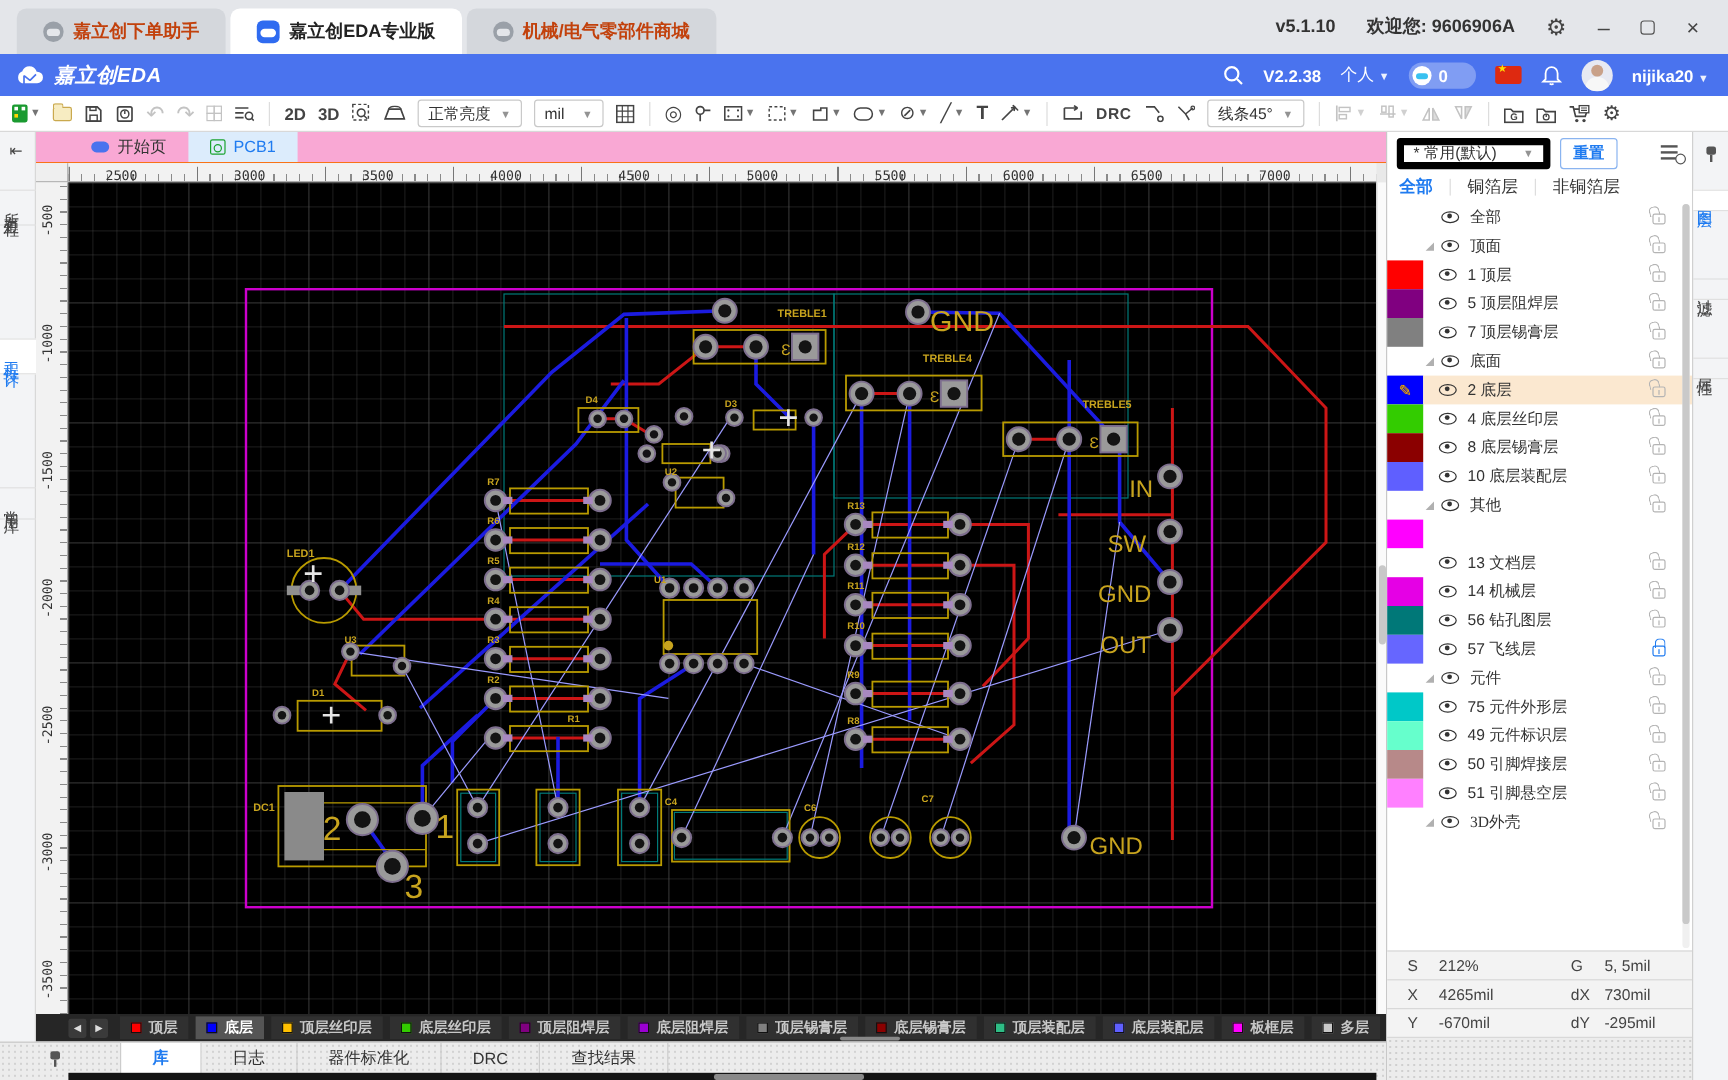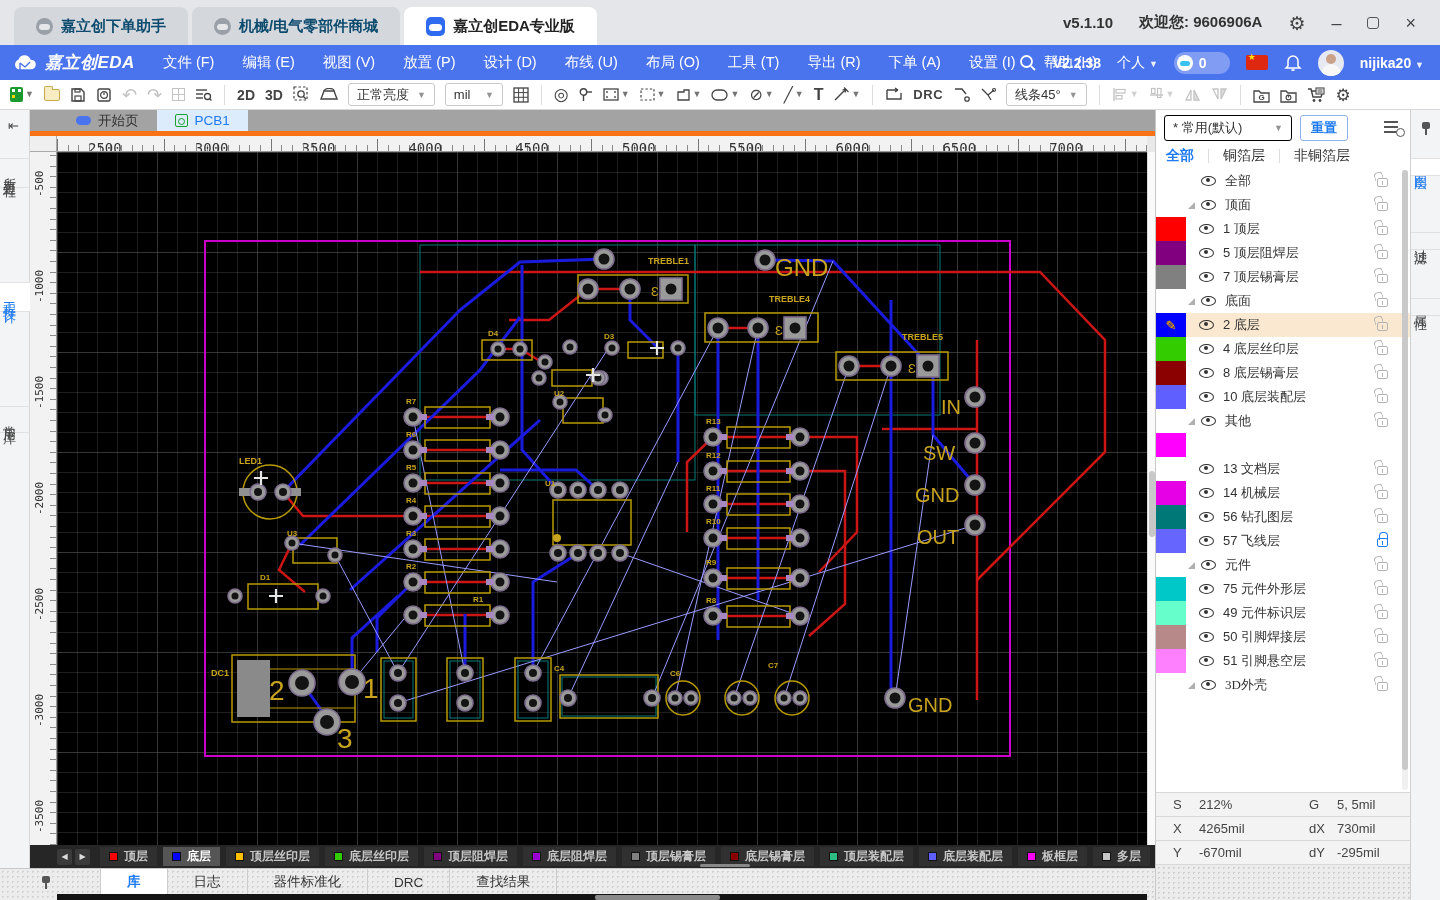--- a/index.html
+++ b/index.html
@@ -2,21 +2,21 @@
 <html><head>
 <meta charset="utf-8">
 <style>
   html,body{margin:0;padding:0;background:#222;}
   *{box-sizing:border-box;font-family:"Liberation Sans",sans-serif;-webkit-font-smoothing:antialiased;}
   .app{position:relative;width:1440px;height:900px;overflow:hidden;background:#fff;}
 
   
   .titlebar{position:absolute;left:0;top:0;width:1440px;height:45px;background:#e4e6ea;display:flex;align-items:flex-end;}
   .tb-tabs{display:flex;align-items:flex-end;height:45px;padding-left:14px;}
-  .tb-tab{height:38px;display:flex;align-items:center;gap:8px;padding:0 22px;background:#d4d7dc;border-radius:8px 8px 0 0;margin-right:4px;font-size:15px;color:#0c4a6e;font-weight:bold;}
+  .tb-tab{height:38px;display:flex;align-items:center;gap:8px;padding:0 22px;background:#d4d7dc;border-radius:8px 8px 0 0;margin-right:4px;font-size:15px;color:#c2410c;font-weight:bold;}
   .tb-tab.active{background:#fff;color:#222;}
   .tb-ico-gray{width:17px;height:17px;border-radius:50%;background:#9aa0a8;display:inline-block;position:relative;}
   .tb-ico-gray::after{content:'';position:absolute;left:3px;top:6px;width:11px;height:6px;background:#e4e6ea;border-radius:6px;}
   .tb-ico-blue{width:19px;height:19px;border-radius:5px;background:#2f6bf0;display:inline-block;position:relative;}
   .tb-ico-blue::after{content:'';position:absolute;left:3px;top:7px;width:13px;height:7px;background:#fff;border-radius:7px;}
   .tb-right{position:absolute;right:0;top:0;height:45px;display:flex;align-items:center;gap:26px;padding-right:24px;font-size:15px;color:#333;}
   .tb-right b{font-weight:bold;}
   .winbtn{font-size:18px;color:#444;line-height:1;}
   .maxbox{width:12px;height:12px;border:1.6px solid #555;border-radius:3px;display:inline-block;}
   .gearchar{font-size:19px;color:#444;font-family:"DejaVu Sans",sans-serif;}
@@ -53,40 +53,40 @@
   .sq4::before,.sq4::after{content:'';position:absolute;width:5px;height:5px;border:1.4px solid currentColor;}
   .sq4::before{left:0;top:0;box-shadow:8px 0 0 -1.4px transparent;}
   .sq4::after{right:0;top:0;}
   .sq4 i::before,.sq4 i::after{content:'';position:absolute;width:5px;height:5px;border:1.4px solid currentColor;}
   .sq4 i::before{left:0;bottom:0;}
   .sq4 i::after{right:0;bottom:0;}
   svg.tico{display:block;}
   .t2d{font-weight:bold;font-size:14px;}
 
   
-  .docbar{position:absolute;left:30px;top:110px;width:1125px;height:26px;background:#a3a3a3;border-bottom:5px solid #f97316;display:flex;align-items:stretch;padding-left:28px;}
+  .docbar{position:absolute;left:30px;top:110px;width:1125px;height:26px;background:#f9a8d4;border-bottom:1px solid #f97316;display:flex;align-items:stretch;padding-left:28px;}
   .doc-tab{display:flex;align-items:center;gap:7px;padding:0 18px;font-size:13.5px;color:#333;}
   .doc-tab.active{background:#dcecfc;color:#1f7bf0;}
   .cloud-b{width:15px;height:9px;background:#4a73ee;border-radius:6px;display:inline-block;}
   .pcb-ic{width:13px;height:13px;border:1.6px solid #19a32e;border-radius:2px;position:relative;display:inline-block;}
   .pcb-ic::after{content:'';position:absolute;left:2.5px;top:2.5px;width:5px;height:5px;border:1.4px solid #19a32e;border-radius:50%;}
 
   
   .leftbar{position:absolute;left:0;top:110px;width:30px;height:790px;background:#f3f4f6;border-right:1px solid #d8d8d8;}
   .lb-arrow{position:absolute;left:8px;top:8px;color:#444;font-size:13px;}
   .ltab{position:absolute;left:0;width:30px;writing-mode:vertical-lr;text-orientation:upright;font-size:13px;letter-spacing:3px;color:#444;text-align:center;padding:8px 0;border-top:1px solid #e0e0e0;border-bottom:1px solid #e0e0e0;}
   .ltab.active{background:#fff;color:#1f7bf0;}
 
   
   .canvas-wrap{position:absolute;left:30px;top:136px;width:1125px;height:732px;background:#e9e9e9;}
   .corner{position:absolute;left:0;top:0;width:27px;height:16px;background:#efefef;border-bottom:1px solid #aaa;border-right:1px solid #aaa;}
   .ruler-top{position:absolute;left:27px;top:0;width:1090px;height:16px;background:#f2f2f2;border-bottom:1px solid #999;overflow:hidden;}
   .ruler-top .ticks{position:absolute;left:0;bottom:0;width:100%;height:6px;background:repeating-linear-gradient(90deg,#8a8a8a 0 1px,transparent 1px 10.68px);}
   .ruler-top .ticksM{position:absolute;left:0;bottom:0;width:100%;height:12px;background:repeating-linear-gradient(90deg,#777 0 1px,transparent 1px 106.8px);}
-  .ruler-top span{position:absolute;top:4px;font-family:"DejaVu Sans Mono",monospace;font-size:14px;color:#333;}
+  .ruler-top span{position:absolute;top:4px;font-family:"DejaVu Sans Mono",monospace;font-size:11px;color:#333;}
   .ruler-left{position:absolute;left:0;top:16px;width:27px;height:693px;background:#f2f2f2;border-right:1px solid #999;overflow:hidden;}
   .ruler-left .ticks{position:absolute;top:0;right:0;height:100%;width:6px;background:repeating-linear-gradient(0deg,#8a8a8a 0 1px,transparent 1px 10.6px);}
   .ruler-left span{position:absolute;left:3px;font-family:"DejaVu Sans Mono",monospace;font-size:11px;color:#333;transform:rotate(-90deg);transform-origin:0 0;}
   .canvas{position:absolute;left:27px;top:16px;width:1090px;height:693px;background-color:#000;
     background-image:
       linear-gradient(rgba(80,80,80,.38) 1px,transparent 1px),
       linear-gradient(90deg,rgba(80,80,80,.38) 1px,transparent 1px),
       linear-gradient(rgba(110,110,110,.32) 1px,transparent 1px),
       linear-gradient(90deg,rgba(110,110,110,.32) 1px,transparent 1px);
     background-size:20px 20px,20px 20px,100px 100px,100px 100px;}
@@ -99,21 +99,21 @@
   .chip-arrows{display:flex;gap:3px;margin-right:4px;}
   .chip-arrows i{width:15px;height:16px;background:#3a3a3a;color:#ddd;font-size:8px;display:flex;align-items:center;justify-content:center;font-style:normal;border-radius:2px;}
   .chip{display:flex;align-items:center;gap:6px;height:19px;padding:0 9px;background:#303030;color:#c8c8c8;font-size:12px;white-space:nowrap;}
   .chip.active{background:#555;color:#fff;font-weight:bold;}
   .chip i{width:9px;height:9px;display:inline-block;border:1px solid #111;}
   .chip-scroll{position:absolute;left:670px;bottom:1px;width:50px;height:3px;background:#888;border-radius:2px;}
 
   
   .rightpanel{position:absolute;left:1155px;top:110px;width:255px;height:790px;background:#fff;border-left:1px solid #c8c8c8;}
   .rp-head{display:flex;align-items:center;gap:8px;padding:5px 6px 4px 8px;}
-  .rp-select{width:128px;height:26px;border:1px solid #000000;border-radius:3px;display:flex;align-items:center;justify-content:space-between;padding:0 8px;font-size:13px;color:#333;}
+  .rp-select{width:128px;height:26px;border:6px solid #000000;border-radius:3px;display:flex;align-items:center;justify-content:space-between;padding:0 8px;font-size:13px;color:#333;}
   .rp-select .caret{color:#888;}
   .rp-reset{height:26px;min-width:48px;border:1px solid #8ab4f0;border-radius:3px;color:#1f7bf0;font-size:13px;display:flex;align-items:center;justify-content:center;background:#fff;font-weight:bold;}
   .rp-licon{margin-left:auto;width:20px;height:18px;position:relative;}
   .rp-licon::before{content:'';position:absolute;left:0;top:2px;width:14px;height:2px;background:#555;box-shadow:0 5px 0 #555,0 10px 0 #555;}
   .rp-licon::after{content:'';position:absolute;right:-1px;bottom:0;width:7px;height:7px;border:1.6px solid #555;border-radius:50%;background:#fff;}
   .rp-tabs{display:flex;align-items:center;gap:0;padding:2px 0 4px 10px;font-size:14px;}
   .rp-tabs .t{color:#333;padding:0 14px;}
   .rp-tabs .t:first-child{padding-left:0;}
   .rp-tabs .t.active{color:#1f7bf0;font-weight:bold;}
   .rp-tabs .sep{width:1px;height:14px;background:#ddd;}
@@ -165,60 +165,46 @@
 <body>
 
 <div class="app">
 
   <header class="titlebar">
     <div class="tb-tabs" id="tb-tabs">
         <div class="tb-tab">
           <span class="tb-ico-gray"></span>
           <span>嘉立创下单助手</span>
         </div>
+        <div class="tb-tab active">
+          <span class="tb-ico-blue"></span>
+          <span>嘉立创EDA专业版</span>
+        </div>
         <div class="tb-tab">
           <span class="tb-ico-gray"></span>
           <span>机械/电气零部件商城</span>
-        </div>
-        <div class="tb-tab active">
-          <span class="tb-ico-blue"></span>
-          <span>嘉立创EDA专业版</span>
         </div>
       </div>
     <div class="tb-right">
       <b>v5.1.10</b>
       <b>欢迎您: 9606906A</b>
       <span class="gearchar">⚙</span>
       <span class="winbtn">–</span>
       <span class="maxbox"></span>
       <span class="winbtn">×</span>
     </div>
   </header>
 
   <nav class="menubar">
     <div class="logo">
       <svg width="26" height="17" viewBox="0 0 26 17">
           <path d="M6 16 A6 6 0 0 1 6 5 A7 7 0 0 1 19 5 A5.5 5.5 0 0 1 19 16 Z M8 16 L8 9 M8 9 L13 13 M13 13 L18 8" fill="#fff" stroke="#4a73ee" stroke-width="1.4"></path>
         </svg>
       <b>嘉立创EDA</b>
     </div>
-    <div class="menu-items" id="menu-items">
-        <div class="menu-item">文件 (F)</div>
-        <div class="menu-item">编辑 (E)</div>
-        <div class="menu-item">视图 (V)</div>
-        <div class="menu-item">放置 (P)</div>
-        <div class="menu-item">设计 (D)</div>
-        <div class="menu-item">布线 (U)</div>
-        <div class="menu-item">布局 (O)</div>
-        <div class="menu-item">工具 (T)</div>
-        <div class="menu-item">导出 (R)</div>
-        <div class="menu-item">下单 (A)</div>
-        <div class="menu-item">设置 (I)</div>
-        <div class="menu-item">帮助 (H)</div>
-      </div>
     <div class="mb-right">
       <svg width="18" height="18" viewBox="0 0 18 18">
           <circle cx="7.5" cy="7.5" r="5.5" fill="none" stroke="#fff" stroke-width="1.8"></circle>
           <line x1="11.8" y1="11.8" x2="16" y2="16" stroke="#fff" stroke-width="1.8"></line>
         </svg>
       <b>V2.2.38</b>
       <span><span>个人</span> <span class="caret">▼</span></span>
       <span class="pill">
           <span class="cc"></span>
           <b>0</b>

